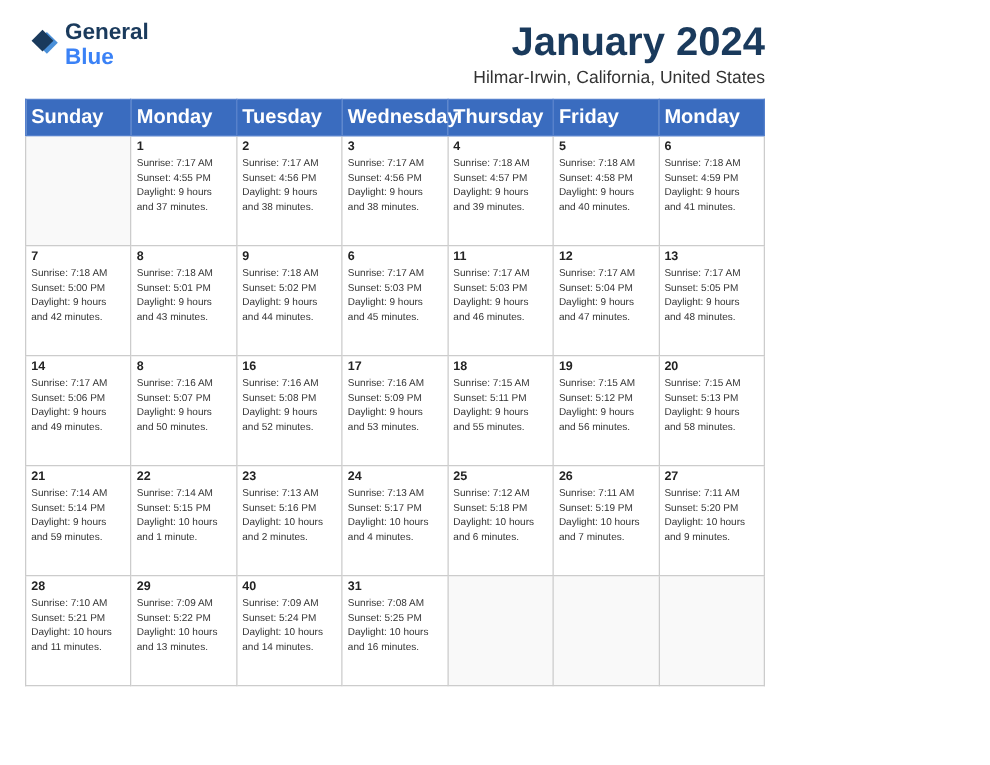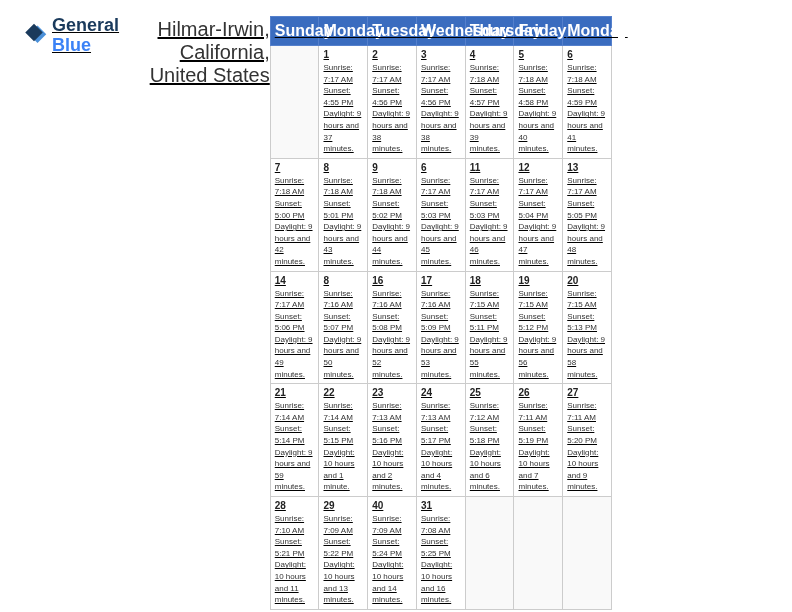--- a/index.html
+++ b/index.html
@@ -8,22 +8,21 @@
       height: 612px;
       font-family: Arial, sans-serif;
       background: #fff;
       overflow: hidden;
     }
     .page {
       width: 632px;
       height: 612px;
       padding: 16px 20px 12px 20px;
       display: flex;
-      flex-direction: row;
-      text-decoration: underline;
+      flex-direction: column;
     }
     .header {
       display: flex;
       justify-content: space-between;
       align-items: flex-start;
       margin-bottom: 10px;
     }
     .logo {
       display: flex;
       align-items: center;
@@ -42,21 +41,21 @@
     .title-area {
       text-align: right;
     }
     .main-title {
       font-size: 32px;
       font-weight: bold;
       color: #1a3a5c;
       line-height: 1.1;
     }
     .subtitle {
-      font-size: 20px;
+      font-size: 14px;
       color: #333;
       margin-top: 2px;
     }
     table {
       width: 100%;
       border-collapse: collapse;
       table-layout: fixed;
     }
     thead tr th {
       background-color: #3a6cbf;
@@ -100,20 +99,21 @@
       <svg class="logo-icon" viewBox="0 0 32 32">
         <polygon points="20,4 30,14 20,24 10,14" fill="#4a90d9"></polygon>
         <polygon points="16,2 26,12 16,22 6,12" fill="#1a3a5c"></polygon>
       </svg>
       <div class="logo-text">
         <div>General</div>
         <div style="color:#3b82f6;">Blue</div>
       </div>
     </div>
     <div class="title-area">
+      <div class="main-title">January 2024</div>
       <div class="subtitle">Hilmar-Irwin, California, United States</div>
     </div>
   </div>
 
   <table>
     <thead>
       <tr>
         <th>Sunday</th>
         <th>Monday</th>
         <th>Tuesday</th>

